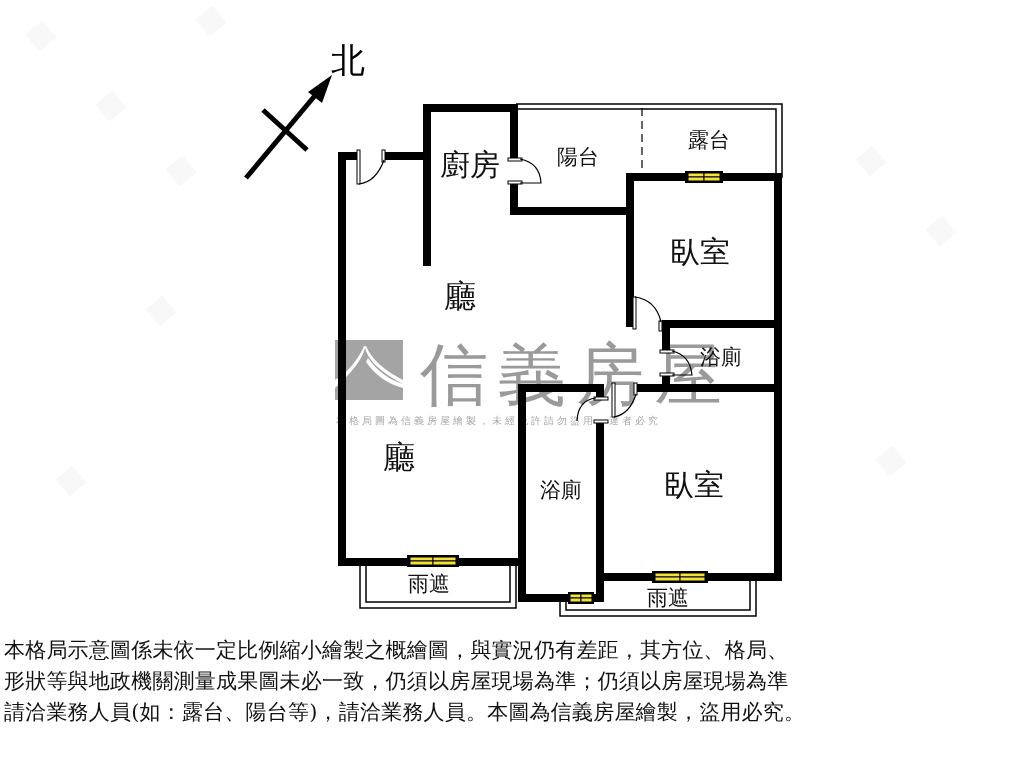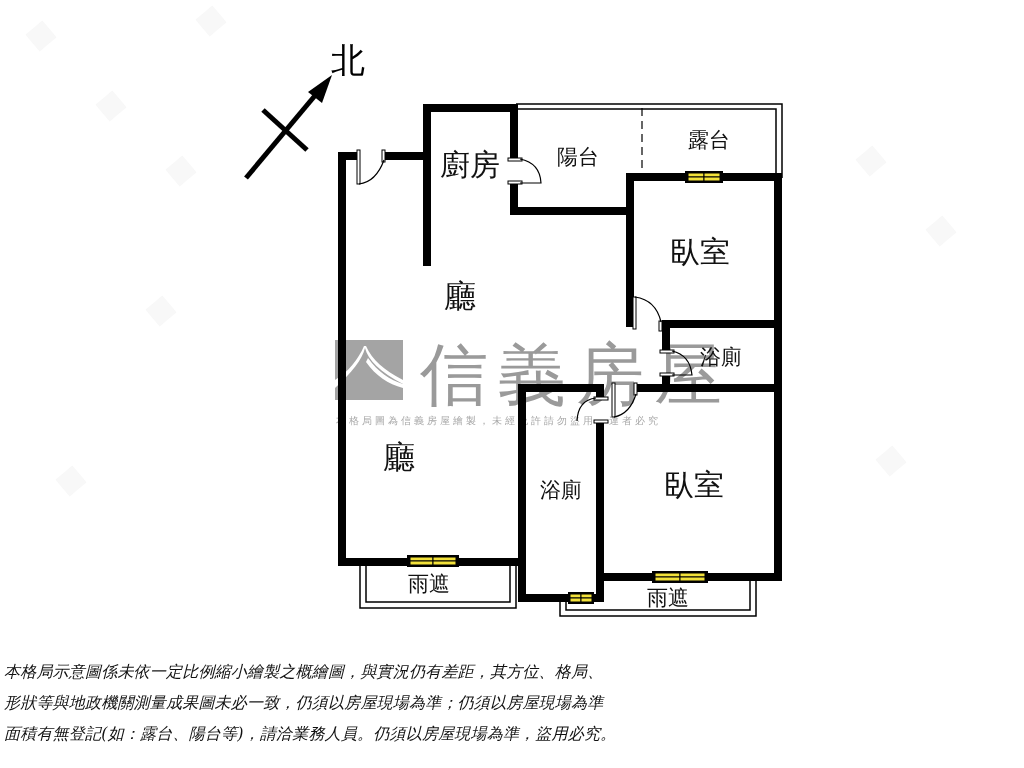--- a/index.html
+++ b/index.html
@@ -10,24 +10,23 @@
     .win-outer { fill: #000; }
     .win-inner { fill: #f2e13a; stroke: #000; stroke-width: 1; }
     .door-leaf { fill: #fff; stroke: #000; stroke-width: 1; }
     .door-arc { fill: none; stroke: #000; stroke-width: 1.2; }
     .room-label { font-family: "DejaVu Sans", sans-serif; fill: #111; }
     .wm-logo { fill: #a4a4a4; }
     .wm-text { font-family: "DejaVu Sans", sans-serif; fill: #9a9a9a; }
     .wm-small { font-family: "DejaVu Sans", sans-serif; fill: #a8a8a8; font-size: 10px; letter-spacing: 3px; }
     .north-label { font-family: "DejaVu Serif", serif; fill: #000; font-size: 34px; }
     .disclaimer {
-      position: absolute; left: 4px; top: 656px; width: 1016px;
-      font-family: "DejaVu Serif", serif; font-size: 16px; line-height: 31px; color: #111;
+      position: absolute; left: 4px; top: 635px; width: 1016px;
+      font-family: "DejaVu Serif", serif; font-size: 21px; line-height: 31px; color: #111;
       letter-spacing: 0.2px;
-      font-style: italic;
     }
     .disclaimer div { white-space: nowrap; }
   </style>
 </head>
 <body>
 
 <svg id="plan" viewBox="0 0 1024 640" xmlns="http://www.w3.org/2000/svg">
 
   <g opacity="0.05" fill="#666">
     <rect x="30" y="25" width="22" height="22" transform="rotate(-40 41 36)"></rect>
@@ -193,14 +192,14 @@
     <text class="room-label" x="540" y="497" font-size="21">浴廁</text>
     <text class="room-label" x="664" y="495" font-size="30">臥室</text>
     <text class="room-label" x="408" y="591" font-size="21">雨遮</text>
     <text class="room-label" x="647" y="605" font-size="21">雨遮</text>
   </g>
 </svg>
 
 <div class="disclaimer">
   <div>本格局示意圖係未依一定比例縮小繪製之概繪圖，與實況仍有差距，其方位、格局、</div>
   <div>形狀等與地政機關測量成果圖未必一致，仍須以房屋現場為準；仍須以房屋現場為準</div>
-  <div>面積有無登記(如：露台、陽台等)，請洽業務人員。仍須以房屋現場為準，盜用必究。</div>
+  <div>請洽業務人員(如：露台、陽台等)，請洽業務人員。本圖為信義房屋繪製，盜用必究。</div>
 </div>
 
 </body></html>

